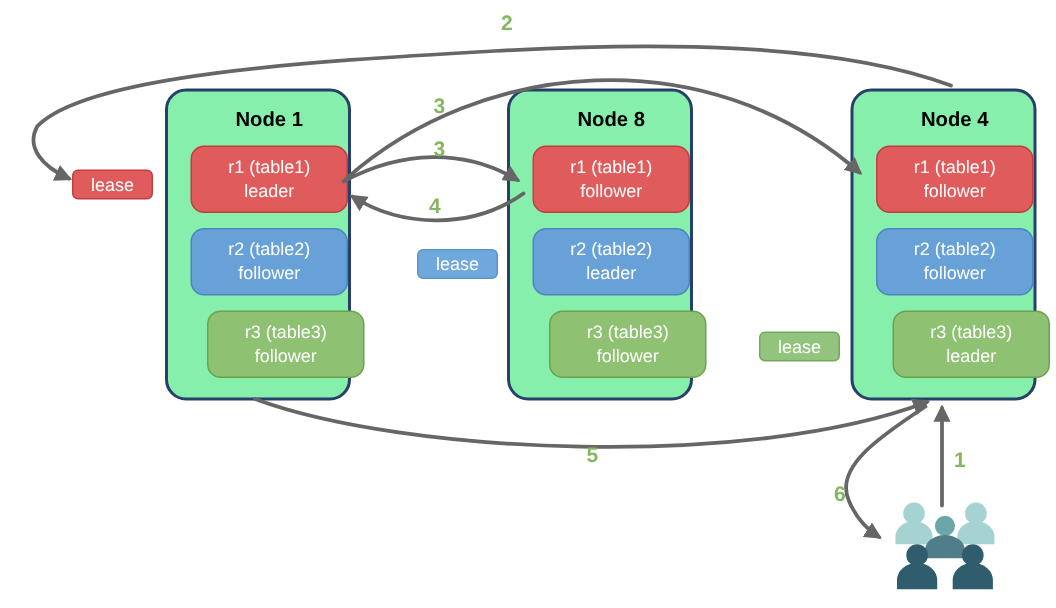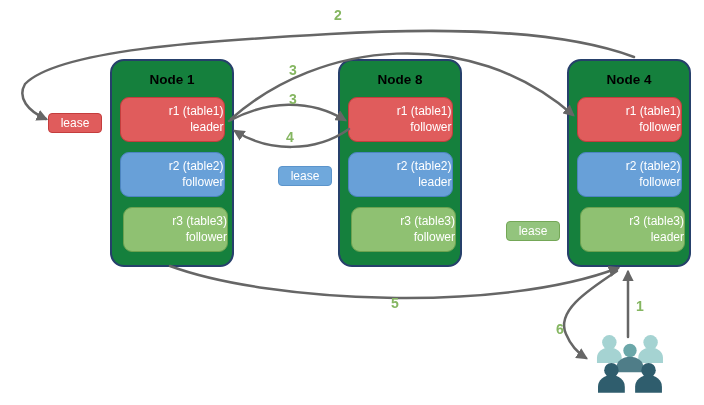--- a/index.html
+++ b/index.html
@@ -1,26 +1,26 @@
 <!DOCTYPE html>
 <html><head>
 <meta charset="utf-8">
 <style>
   html,body{margin:0;padding:0;background:#fff;}
   .canvas{position:relative;width:704px;height:405px;background:#ffffff;
           font-family:"Liberation Sans",sans-serif;overflow:hidden;}
 
-  .node{position:absolute;width:124px;height:208px;background:#15803d;
+  .node{position:absolute;width:124px;height:208px;background:#86efac;
         border:2px solid #26406b;border-radius:14px;box-sizing:border-box;
-        padding-top:11px;z-index:1;}
+        padding-top:11px;z-index:1;padding-left:15px;}
   .node-title{text-align:center;font-weight:bold;font-size:13.5px;color:#000;
               height:17px;margin-bottom:8px;}
   .replica{width:105px;height:45px;margin:0 auto 10px;border-radius:9px;
            display:flex;flex-direction:column;justify-content:center;
-           text-align:right;color:#fff;font-size:12px;line-height:1.28;
+           text-align:center;color:#fff;font-size:12px;line-height:1.28;
            box-sizing:border-box;}
   .replica.red{background:#e05c5c;border:1.5px solid #c43d3d;}
   .replica.blue{background:#68a0d8;border:1.5px solid #4c84c0;}
   .replica.green{background:#8fc172;border:1.5px solid #6ca24f;margin-left:11px;}
 
   .chip{position:absolute;width:54px;height:20px;border-radius:4px;color:#fff;
         font-size:12px;display:flex;align-items:center;justify-content:center;
         box-sizing:border-box;z-index:1;}
   .chip.red{background:#e05c5c;border:1px solid #c43d3d;}
   .chip.blue{background:#6fa8dc;border:1px solid #5b94cb;}

